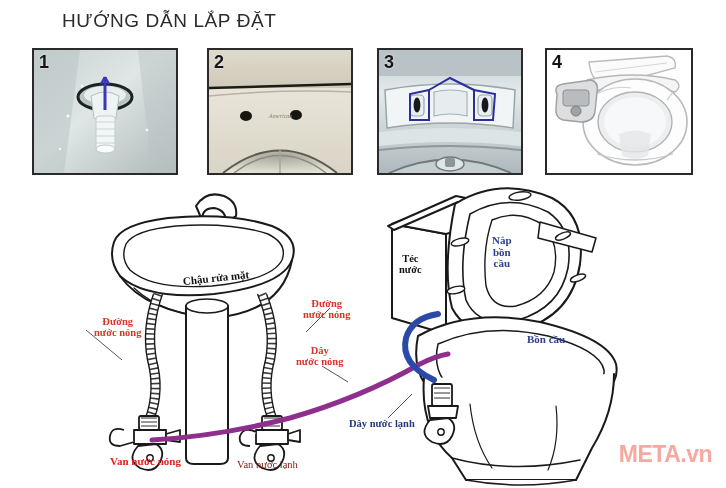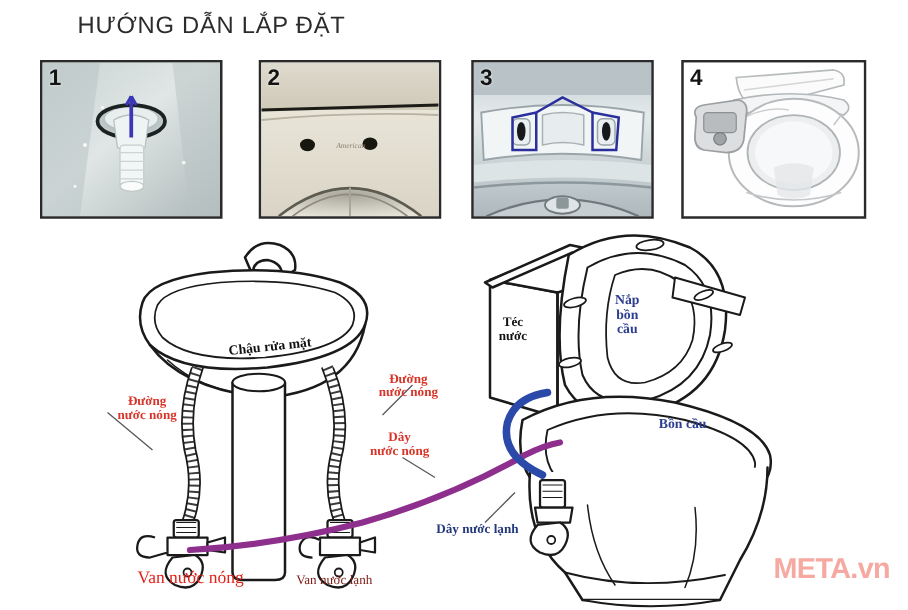--- a/index.html
+++ b/index.html
@@ -44,21 +44,21 @@
   .diagram{position:absolute;left:0;top:168px;width:726px;height:320px;}
   .diagram svg{display:block;}
 
   
   .lbl{
     position:absolute;white-space:nowrap;
     font-family:"Liberation Serif", serif;
     line-height:1.05;
   }
   .lbl-red{color:#d8352a;font-weight:bold;font-size:10.5px;}
-  .lbl-redbig{color:#e2231a;font-weight:normal;font-size:14px;}
+  .lbl-redbig{color:#e2231a;font-weight:bold;font-size:11px;}
   .lbl-darkred{color:#7d1a14;font-weight:normal;font-size:10.5px;}
   .lbl-blue{color:#2c3e8f;font-weight:bold;font-size:11px;}
   .lbl-navy{color:#24387c;font-weight:bold;font-size:10.5px;}
   .lbl-black{color:#111;font-weight:bold;font-size:10.5px;}
   .lbl-sink{
     color:#111;font-weight:bold;font-size:11px;
     transform:rotate(-6deg);transform-origin:left center;
   }
   .ctr{text-align:center;}
 

